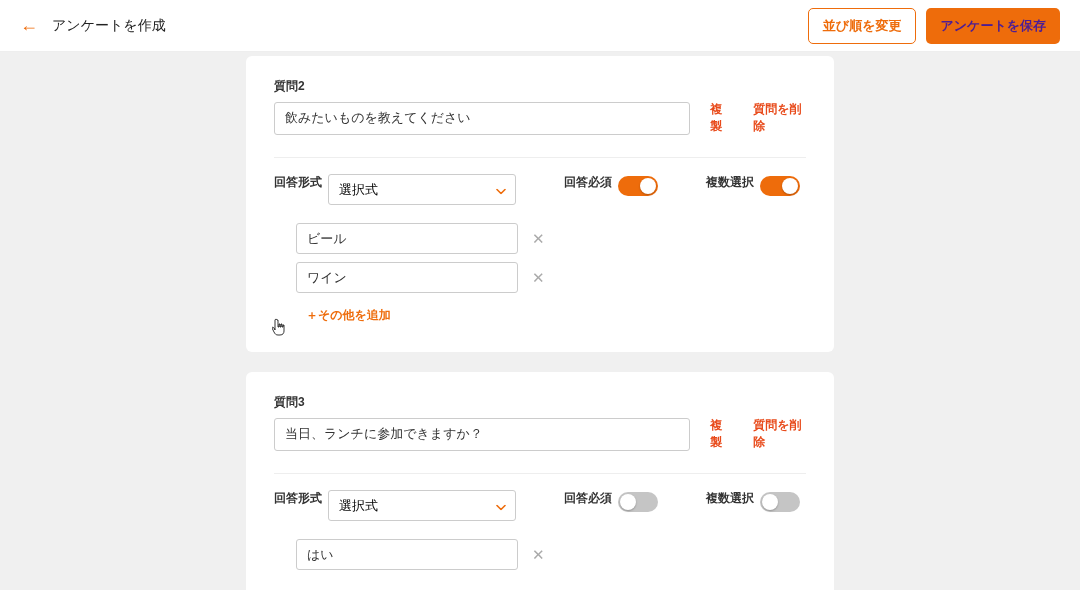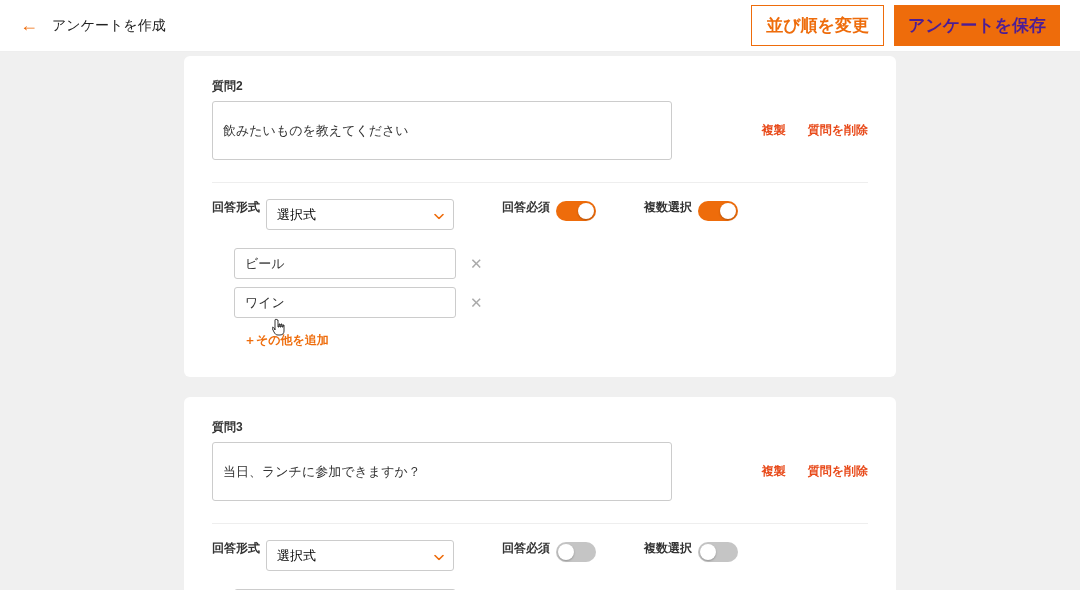--- a/index.html
+++ b/index.html
@@ -43,22 +43,22 @@
     font-weight: normal;
     color: #222;
   }
   .header-actions {
     margin-left: auto;
     display: flex;
     gap: 10px;
   }
   .btn {
     padding: 8px 14px;
-    border-radius: 0;
-    font-size: 17px;
+    border-radius: 5px;
+    font-size: 13px;
     cursor: pointer;
     border: none;
     font-weight: bold;
   }
   .btn-outline {
     background: #fff;
     border: 1px solid #ee6c0b;
     color: #ee6c0b;
   }
   .btn-primary {
@@ -66,40 +66,40 @@
     color: #4c1d95;
   }
 
   .content {
     padding: 0px 0;
     height: calc(590px - 52px);
     overflow-y: auto;
   }
   .card {
     background: #fff;
-    width: 712px;
+    width: 588px;
     margin: 0 auto 20px auto;
     border-radius: 6px;
     padding: 22px 28px 22px 28px;
   }
   .card:first-child { margin-top: 4px; }
   .q-label {
     font-size: 12px;
     font-weight: bold;
     color: #333;
     margin-bottom: 6px;
   }
   .q-row {
     display: flex;
     align-items: center;
     gap: 20px;
   }
   .q-input {
     width: 460px;
-    padding: 21px 10px;
+    padding: 8px 10px;
     border: 1px solid #ccc;
     border-radius: 3px;
     font-size: 13px;
     color: #333;
   }
   .q-actions {
     margin-left: auto;
     display: flex;
     gap: 22px;
   }

